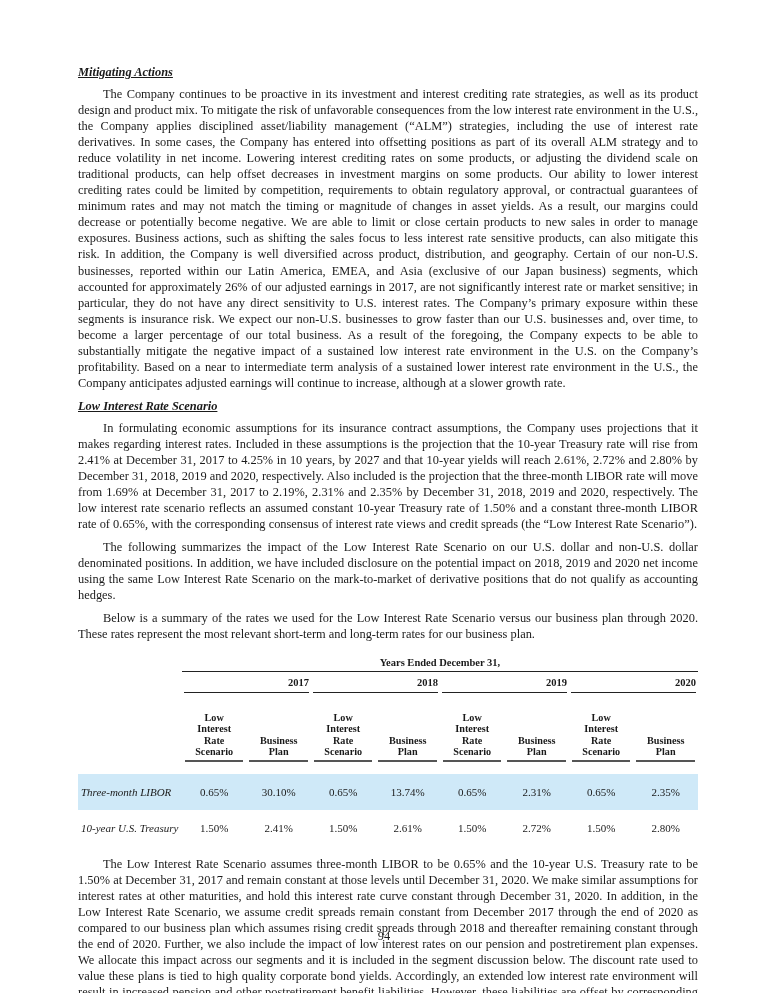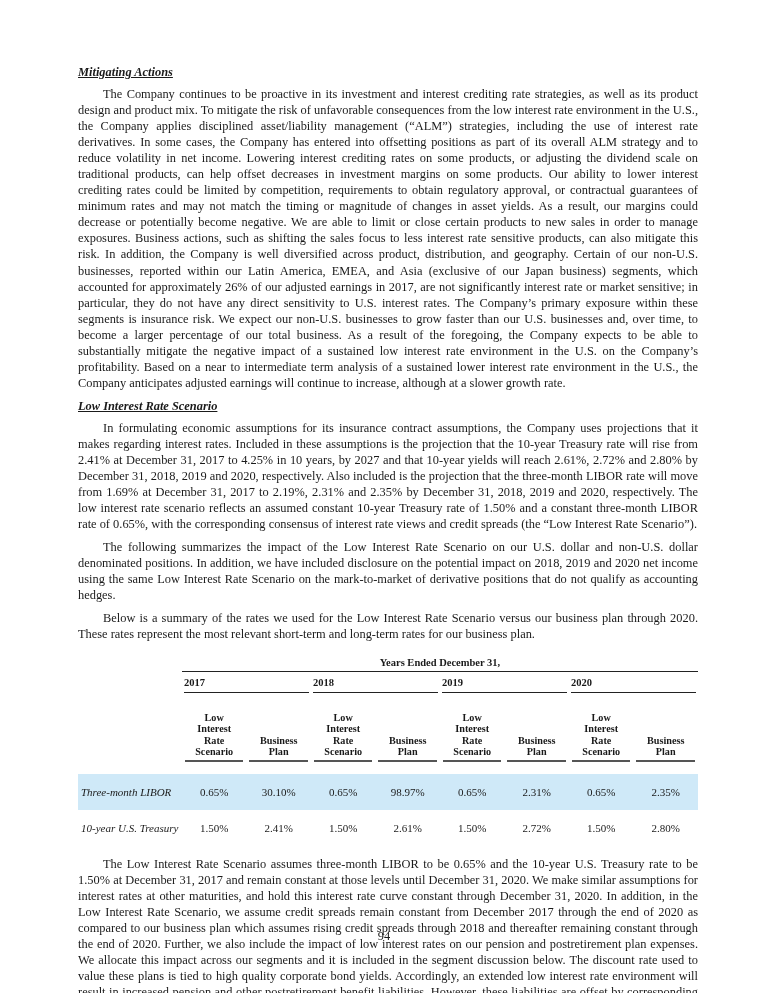--- a/index.html
+++ b/index.html
@@ -9,21 +9,21 @@
   .heading { font-size: 12.4px; font-weight: bold; font-style: italic; text-decoration: underline;
              margin: 0 0 6px 0; line-height: 16px; }
   p.para { font-size: 12.4px; line-height: 16.05px; margin: 0 0 7px 0; text-align: justify;
            text-indent: 25px; }
   p.para.tight { margin-bottom: 5px; }
   .table-wrap { margin-top: 14px; margin-bottom: 10px; }
   table.rates { border-collapse: separate; border-spacing: 0; width: 620px; font-size: 11px; }
   table.rates td, table.rates th { padding: 0; }
   .years-header { text-align: center; font-weight: bold; font-size: 10.5px; padding-bottom: 3px !important;
                   border-bottom: 1.5px solid #222; }
-  .year-cell { text-align: left; font-weight: bold; font-size: 10.5px; padding: 5px 0 3px 0 !important; }
+  .year-cell { text-align: right; font-weight: bold; font-size: 10.5px; padding: 5px 0 3px 0 !important; }
   .year-cell span { display: block; border-bottom: 1.5px solid #222; margin: 0 2px; padding-bottom: 4px; }
   .colhead { text-align: center; font-weight: bold; font-size: 10.2px; line-height: 11.5px; vertical-align: bottom;
              padding-top: 4px !important; }
   .colhead span { display: block; border-bottom: 2.5px solid #555; margin: 12px 3px; padding-bottom: 2px; }
   .row-label { text-align: left; font-size: 11px; padding-left: 3px !important; height: 20px; white-space: nowrap; font-style: italic; }
   .val { text-align: center; font-size: 11px; height: 36px; }
   tr.hl td { background: #cfe9f8; }
   .page-num { position: absolute; top: 929px; left: 0; width: 768px; text-align: center; font-size: 12.4px; }
 </style>
 </head>
@@ -128,21 +128,21 @@
                 <span class="l">Business</span>
                 <span class="l">Plan</span>
               </span>
             </td>
       </tr>
       <tr class="hl">
         <td class="row-label">Three-month LIBOR</td>
         <td class="val">0.65%</td>
         <td class="val">30.10%</td>
         <td class="val">0.65%</td>
-        <td class="val">98.97%</td>
+        <td class="val">13.74%</td>
         <td class="val">0.65%</td>
         <td class="val">2.31%</td>
         <td class="val">0.65%</td>
         <td class="val">2.35%</td>
       </tr>
       <tr>
         <td class="row-label">10-year U.S. Treasury</td>
         <td class="val">1.50%</td>
         <td class="val">2.41%</td>
         <td class="val">1.50%</td>

